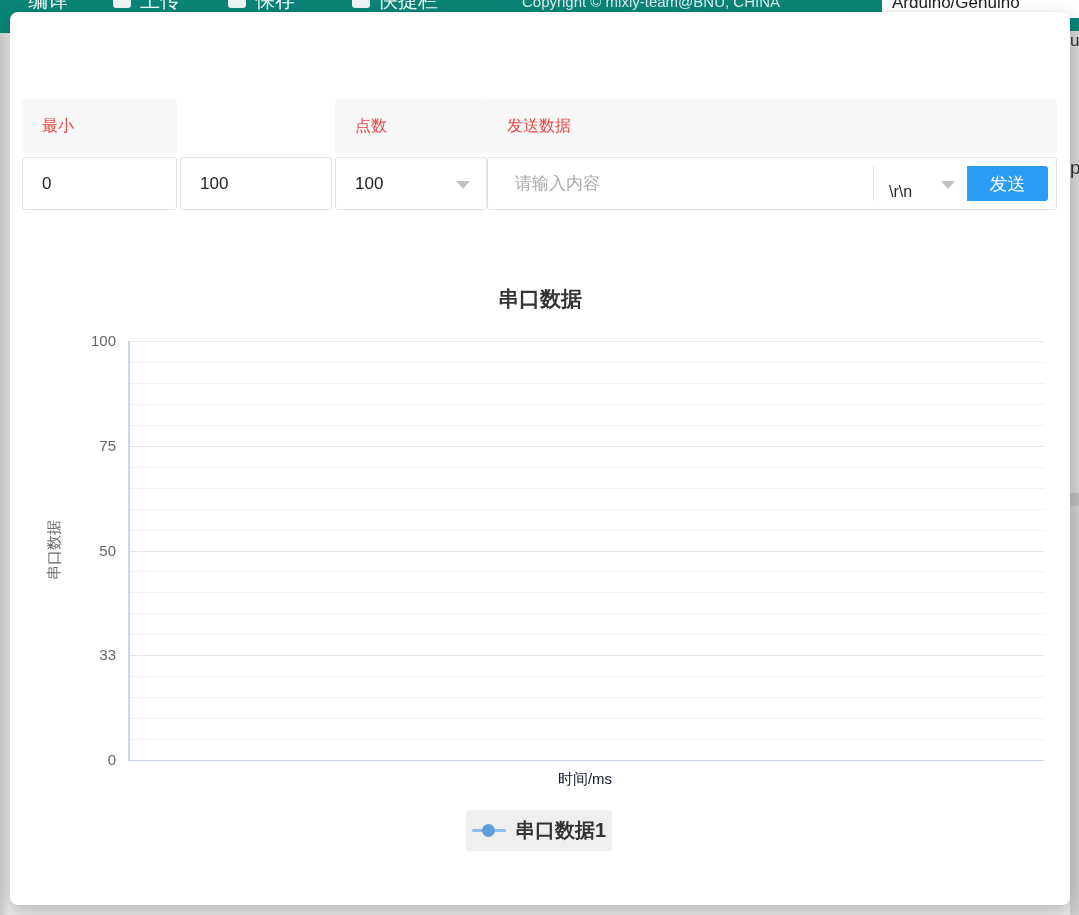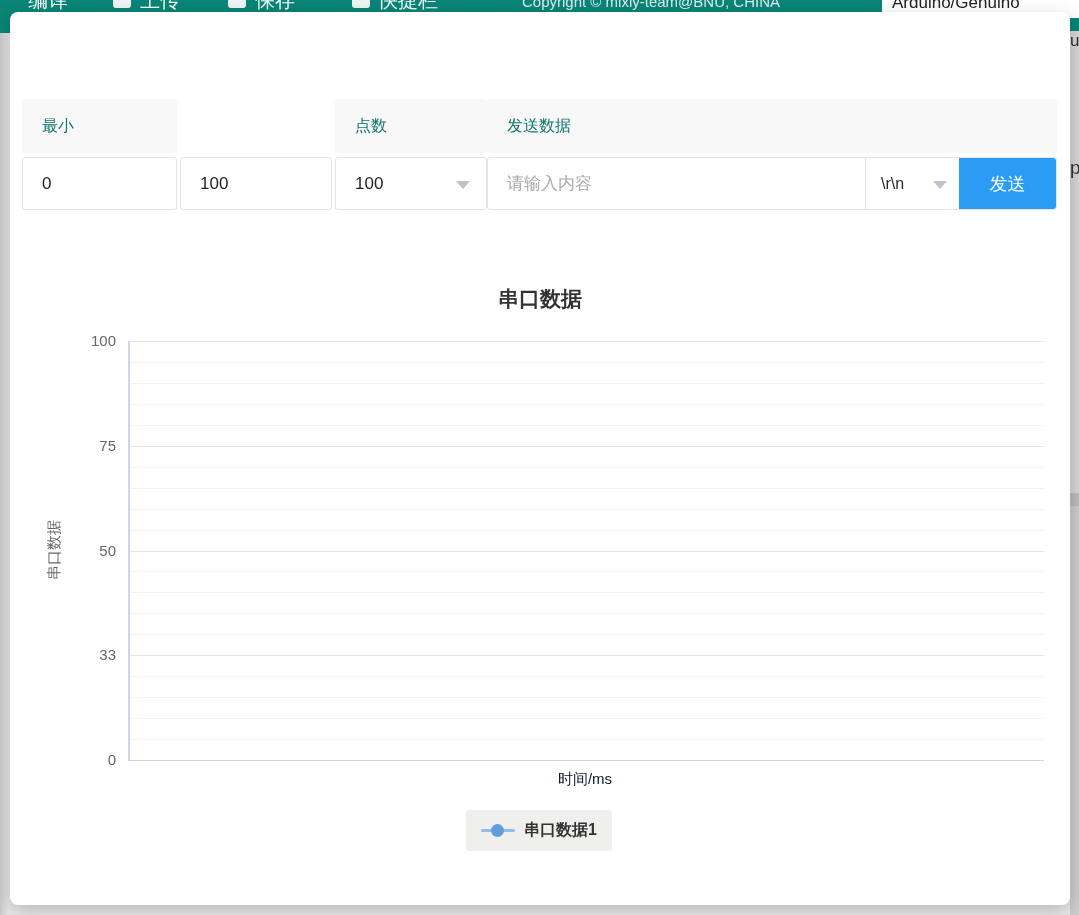--- a/index.html
+++ b/index.html
@@ -33,29 +33,29 @@
   .tabbar{position:absolute;left:0;top:0;width:1060px;height:80px;border-bottom:1px solid #e5e5e5;}
   .tab{position:absolute;height:50px;line-height:50px;text-align:center;font-size:17px;color:#2d2d2d;cursor:pointer;}
   .tab-inactive{left:12px;top:22px;width:140px;}
   .tab-active{left:148px;top:10px;width:150px;height:71px;line-height:71px;background:#fff;
               border:1px solid #e2e2e2;border-bottom:none;border-radius:6px 6px 0 0;color:#141414;}
   .close-btn{position:absolute;left:1009px;top:16px;width:30px;height:30px;line-height:30px;text-align:center;
              font-size:24px;color:#45454f;cursor:pointer;}
 
   
   .hcell{position:absolute;top:87px;height:54px;background:#f8f8f8;border-radius:3px;
-         line-height:54px;font-size:16px;color:#0f766e;padding-left:20px;box-sizing:border-box;}
+         line-height:54px;font-size:16px;color:#ef4444;padding-left:20px;box-sizing:border-box;}
   .hc1{left:12px;width:155px;} .hc2{left:170px;width:152px;} .hc3{left:325px;width:152px;} .hc4{left:477px;width:570px;}
   .icell{position:absolute;top:145px;height:53px;background:#fff;border:1px solid #e3e3e3;border-radius:3px;
          box-sizing:border-box;font-size:17px;color:#222;}
   .icell input{width:100%;height:100%;border:none;outline:none;background:transparent;
                font:inherit;color:#222;padding:0 0 0 19px;box-sizing:border-box;}
   .icell input::placeholder{color:#a9a9a9;}
   .ic1{left:12px;width:155px;} .ic2{left:170px;width:152px;} .ic3{left:325px;width:152px;}
-  .igroup{left:477px;width:570px;display:flex;align-items:stretch;padding:0;}
+  .igroup{left:477px;width:570px;display:flex;align-items:stretch;padding:8px;}
   .igroup .send-input{flex:0 0 378px;border-right:1px solid #e3e3e3;box-sizing:border-box;}
   .igroup .send-input input{padding-left:19px;}
   .lineend{flex:0 0 93px;position:relative;line-height:51px;padding-left:15px;box-sizing:border-box;
            font-size:16px;color:#2a2a2a;cursor:pointer;}
   .caret{position:absolute;top:50%;margin-top:-3px;width:0;height:0;
          border-left:7px solid transparent;border-right:7px solid transparent;border-top:8px solid #bfc3c9;}
   .caret-sel3{right:16px;} .caret-le{right:12px;}
   .send-btn{flex:1;background:#2b9cf3;color:#fff;font-size:18px;border:none;border-radius:0 3px 3px 0;
             cursor:pointer;font-family:inherit;}
 
@@ -71,21 +71,21 @@
   .ytick{position:absolute;right:0;width:100%;height:20px;line-height:20px;text-align:right;
          font-size:15px;color:#666;}
   .ylabel{position:absolute;left:-36px;top:278px;width:120px;height:20px;line-height:20px;
           text-align:center;font-size:15px;color:#666;transform:rotate(-90deg);}
   .xlabel{position:absolute;left:98px;top:508px;width:914px;text-align:center;font-size:15px;color:#0f172a;}
   .legend{position:absolute;left:436px;top:548px;width:146px;height:41px;background:#efefed;border-radius:3px;
           display:flex;align-items:center;justify-content:center;cursor:pointer;}
   .legend-icon{position:relative;width:34px;height:15px;margin-right:9px;}
   .legend-line{position:absolute;left:0;top:6px;width:34px;height:3px;background:#94bce9;border-radius:2px;}
   .legend-dot{position:absolute;left:10px;top:1px;width:13px;height:13px;border-radius:50%;background:#619dd8;}
-  .legend-text{font-size:16px;font-weight:bold;color:#333;}
+  .legend-text{font-size:20px;font-weight:bold;color:#333;}
 </style>
 </head>
 <body>
 
 <div class="abs topbar">
   <span class="topbar-item" style="left:28px">编译</span>
   <span class="topbar-icon" style="left:113px"></span>
   <span class="topbar-item" style="left:140px">上传</span>
   <span class="topbar-icon" style="left:228px"></span>
   <span class="topbar-item" style="left:255px">保存</span>

